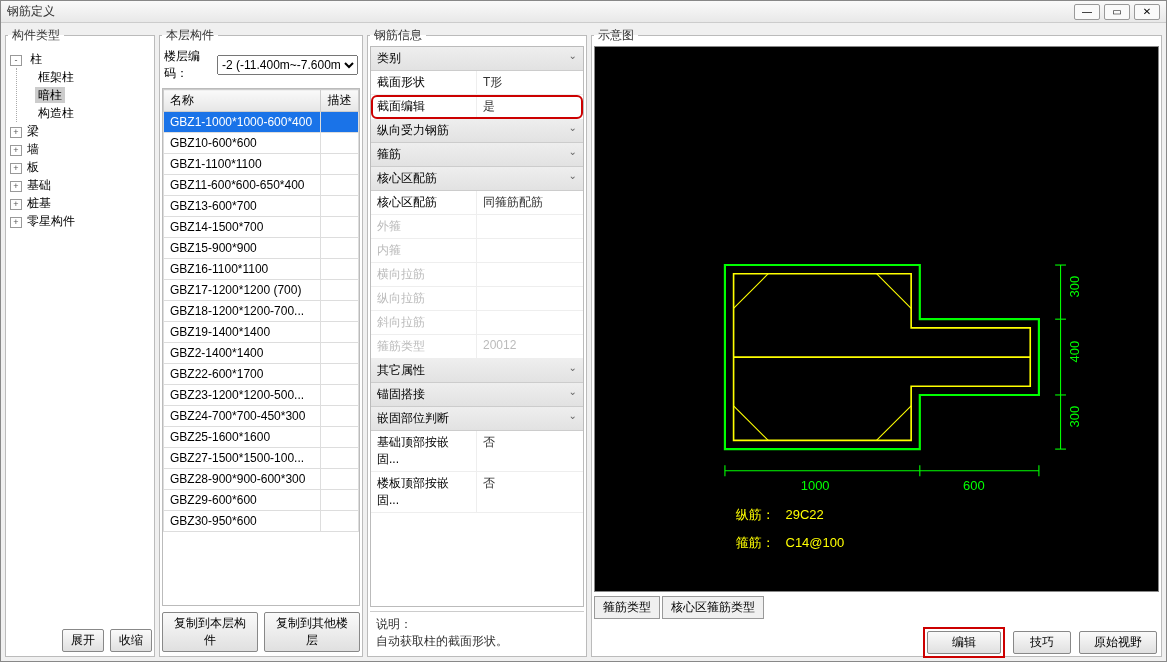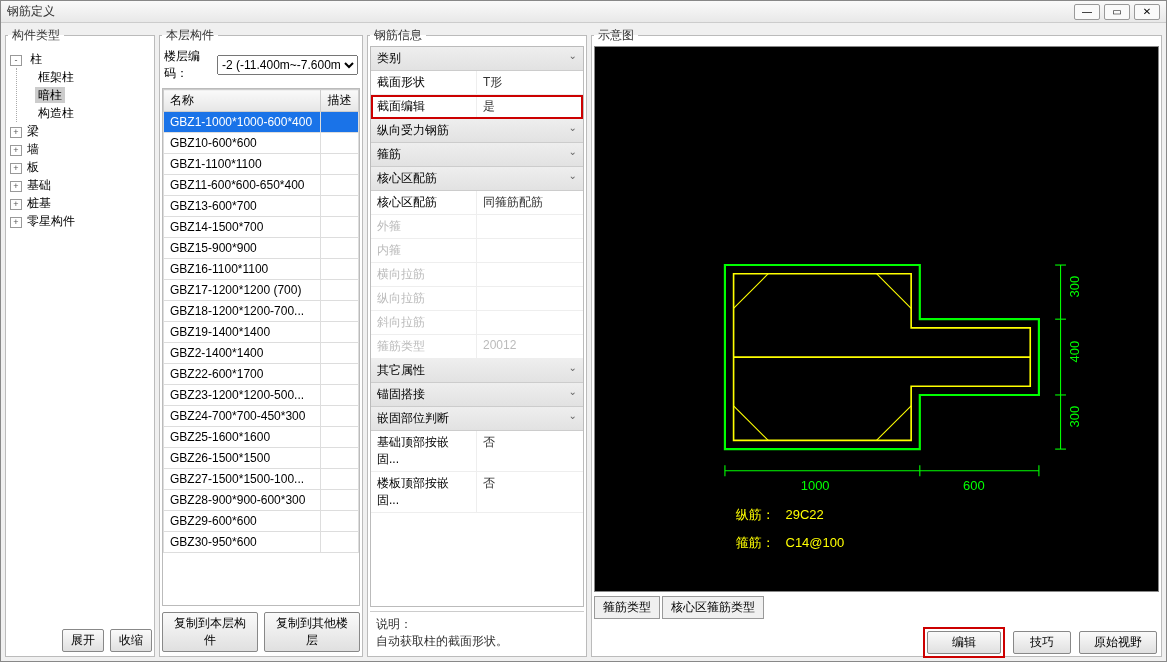--- a/index.html
+++ b/index.html
@@ -37,21 +37,21 @@
 tr.selected td { background:#1a73e8; color:#ffffff; }
 
 
 .col-info { width: 220px; display:flex; flex-direction:column; gap:4px; }
 .prop-wrap { flex:1; overflow:auto; border:1px solid #bbb; background:#fff; }
 .prop-group { background:linear-gradient(#eee,#e2e2e2); border-bottom:1px solid #ccc; padding:3px 6px; display:flex; justify-content:space-between; cursor:pointer;}
 .prop-group .chev { font-size:10px; color:#666; }
 .prop-row { display:flex; border-bottom:1px solid #eee; }
 .prop-key { width: 50%; padding:3px 6px; border-right:1px solid #eee; }
 .prop-val { flex:1; padding:3px 6px; color:#333; }
-.prop-row.highlighted { outline:2px solid #c00; outline-offset:-2px; }
+.prop-row.highlighted { outline:2px solid #c00; outline-offset:-2px;border-radius:6px; }
 .prop-row.disabled .prop-key, .prop-row.disabled .prop-val { color:#bbb; }
 .desc-wrap { border-top:1px solid #ccc; padding:4px 6px; background:#fff; }
 .desc-label { color:#333; }
 .desc-text { color:#333; }
 
 
 .col-right { flex:1; display:flex; flex-direction:column; gap:4px; }
 .diag-wrap { flex:1; background:#000; position:relative; border:1px solid #888;}
 .diag-svg { width:100%; height:100%; }
 .tab-row { display:flex; gap:2px; }
@@ -174,24 +174,20 @@
               <tr>
                 <td>GBZ23-1200*1200-500...</td>
                 <td></td>
               </tr>
               <tr>
                 <td>GBZ24-700*700-450*300</td>
                 <td></td>
               </tr>
               <tr>
                 <td>GBZ25-1600*1600</td>
-                <td></td>
-              </tr>
-              <tr>
-                <td>GBZ26-1500*1500</td>
                 <td></td>
               </tr>
               <tr>
                 <td>GBZ27-1500*1500-100...</td>
                 <td></td>
               </tr>
               <tr>
                 <td>GBZ28-900*900-600*300</td>
                 <td></td>
               </tr>

